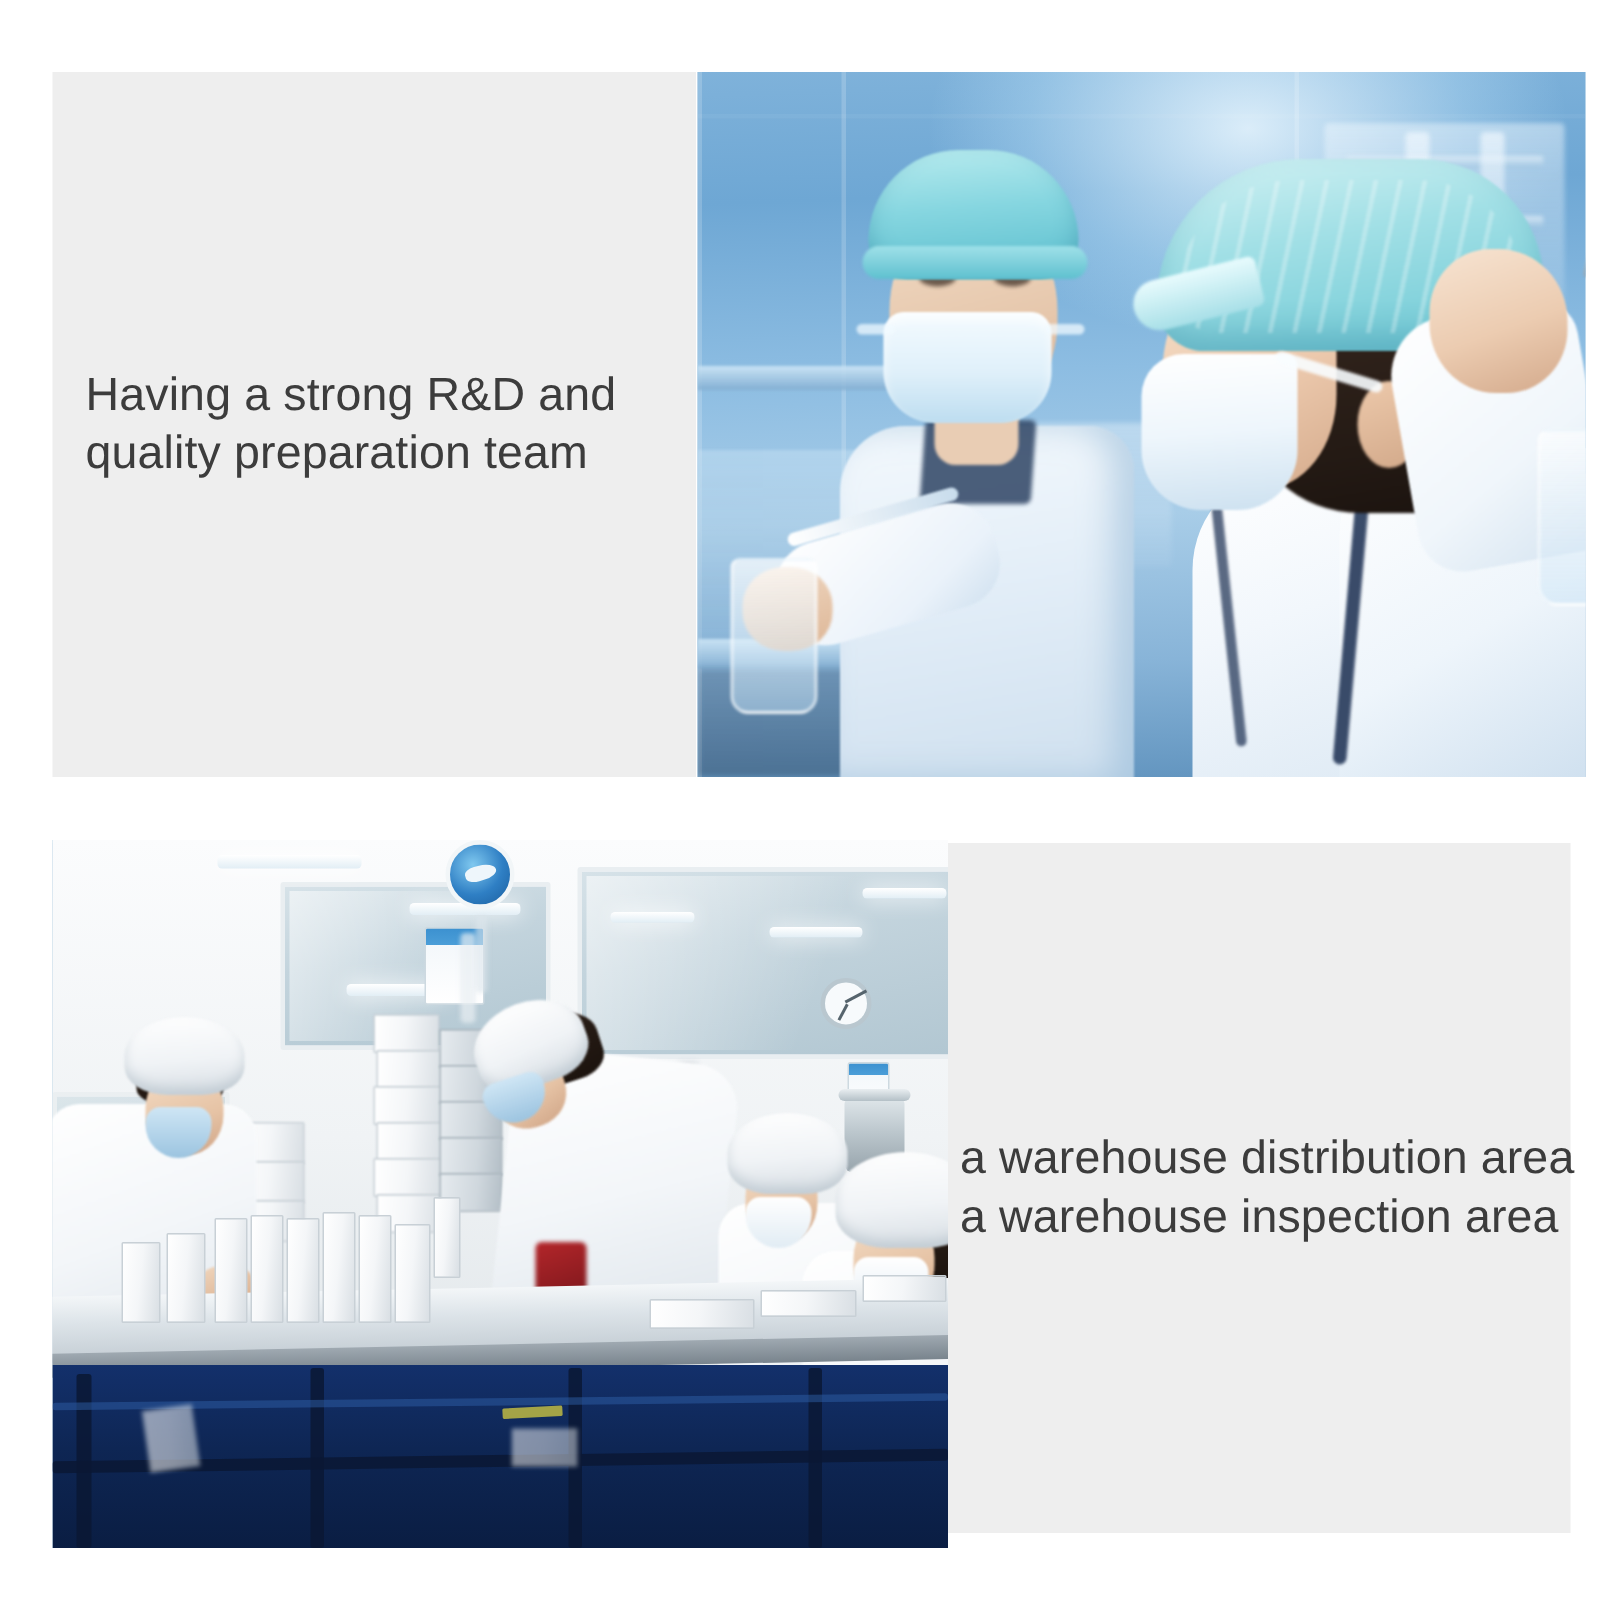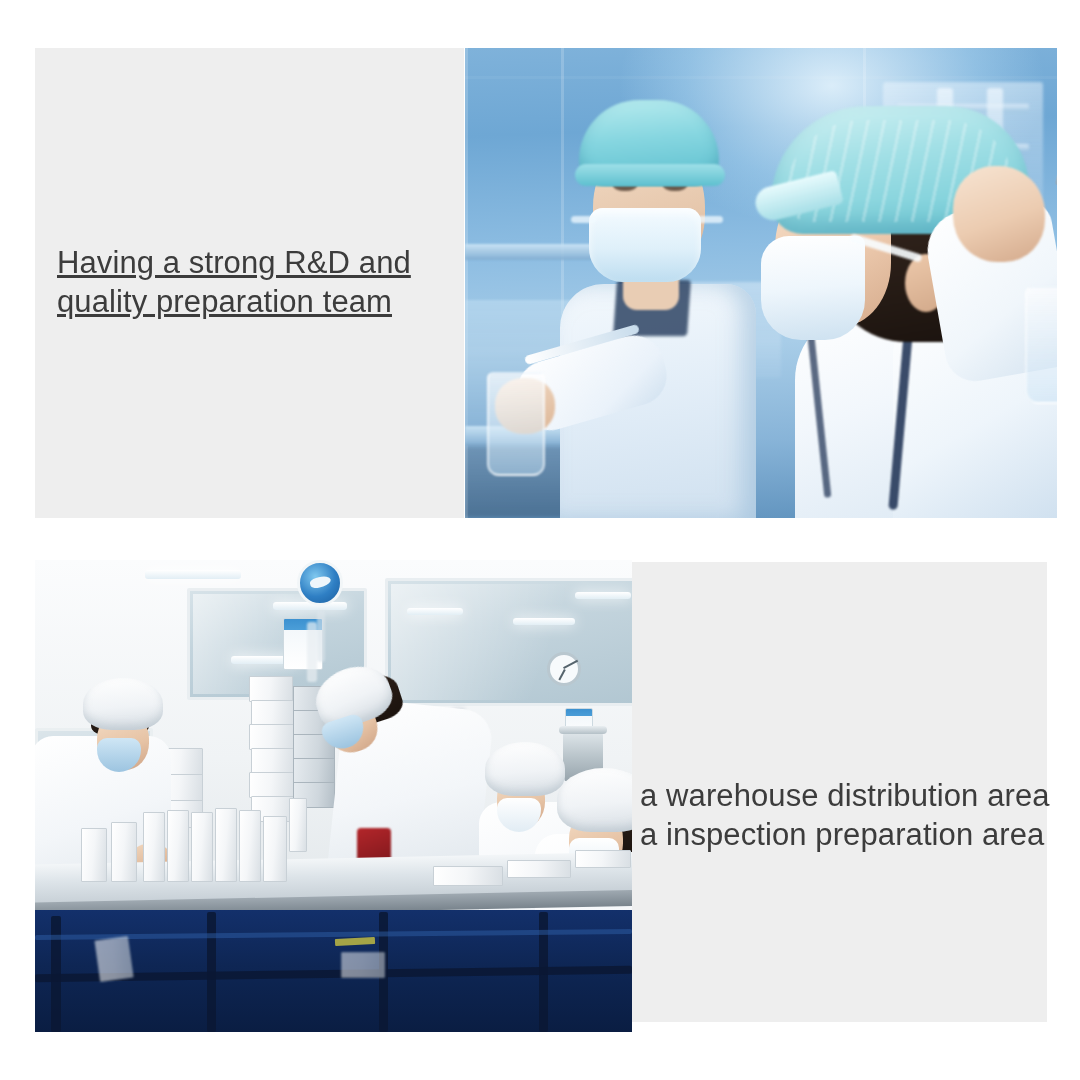--- a/index.html
+++ b/index.html
@@ -39,26 +39,26 @@
     line-height: 39px;
     font-weight: 400;
     letter-spacing: 0.1px;
     white-space: nowrap;
   }
   .caption .line { display: block; }
 
   
   #top-panel   { left: 35px;  top: 48px;  width: 429px; height: 470px; }
   #top-photo   { left: 465px; top: 48px;  width: 592px; height: 470px; }
-  #top-caption { left: 57px;  top: 243px; text-decoration: underline; }
+  #top-caption { left: 57px;  top: 243px; }
 
   
   #bottom-panel   { left: 35px;  top: 562px; width: 1012px; height: 460px; }
   #bottom-photo   { left: 35px;  top: 560px; width: 597px;  height: 472px; }
-  #bottom-caption { left: 640px; top: 752px; margin-top: 24px; }
+  #bottom-caption { left: 640px; top: 752px; }
 
   
   .lab-bg {
     position: absolute; inset: 0;
     background:
       radial-gradient(ellipse 45% 38% at 62% 8%, rgba(236,248,255,0.85) 0%, rgba(190,226,248,0.35) 55%, rgba(0,0,0,0) 80%),
       linear-gradient(178deg, #7fb2da 0%, #6ea7d4 18%, #8dbde2 42%, #a8cde8 62%, #88b4d8 82%, #5f92bd 100%);
   }
   
   .lab-seam {
@@ -498,21 +498,21 @@
     <div class="arm-up"></div>
     <div class="hand-up"></div>
     <div class="tool-tip"></div>
     <div class="beaker-1"></div>
   </div>
 
   <div class="panel" id="bottom-panel"></div>
 
   <div class="caption" id="bottom-caption">
     <span class="line">a warehouse distribution area</span>
-    <span class="line">a inspection preparation area</span>
+    <span class="line">a warehouse inspection area</span>
   </div>
 
   <div class="photo" id="bottom-photo">
     <div class="wh-bg"></div>
     <div class="wh-wall"></div>
     <div class="wh-floorband"></div>
 
     <div class="wh-window" style="left:152px;top:28px;width:180px;height:112px;"></div>
     <div class="wh-window-glare" style="left:158px;top:34px;width:168px;height:100px;"></div>
 

